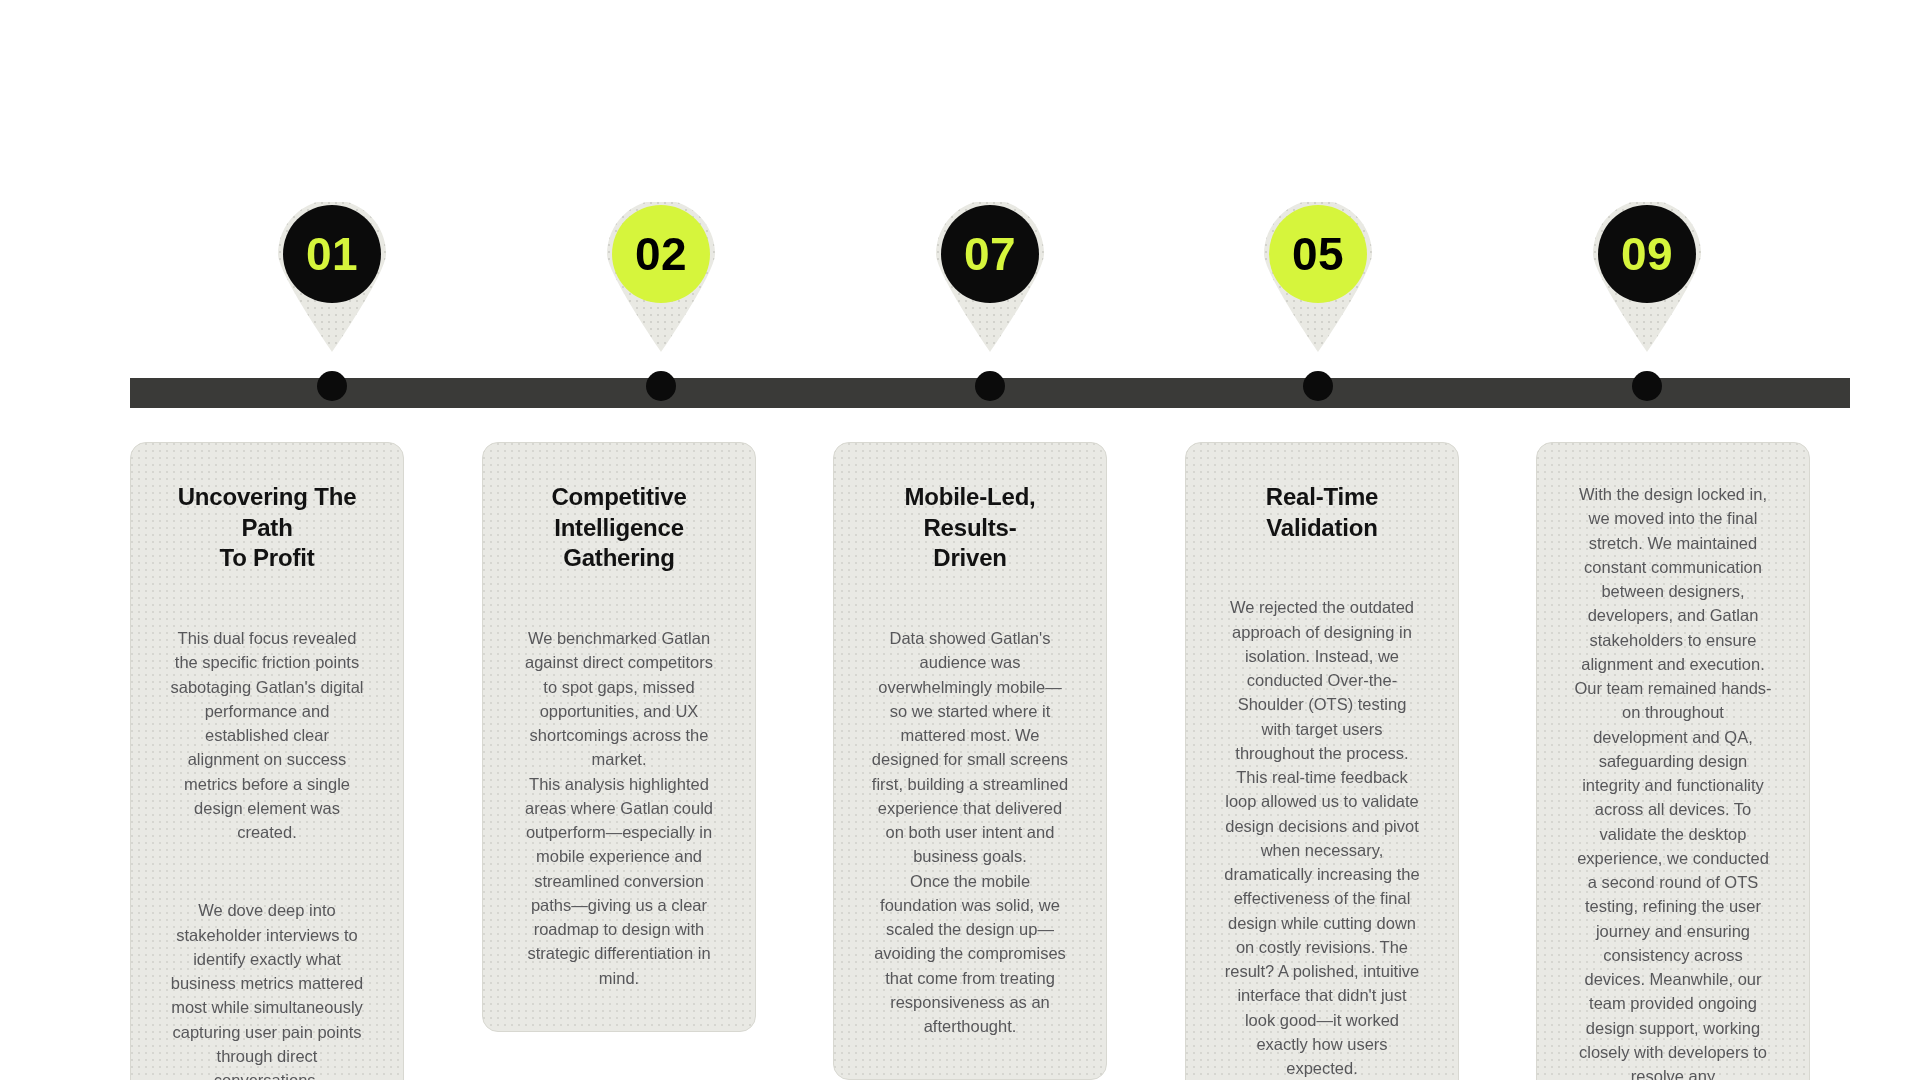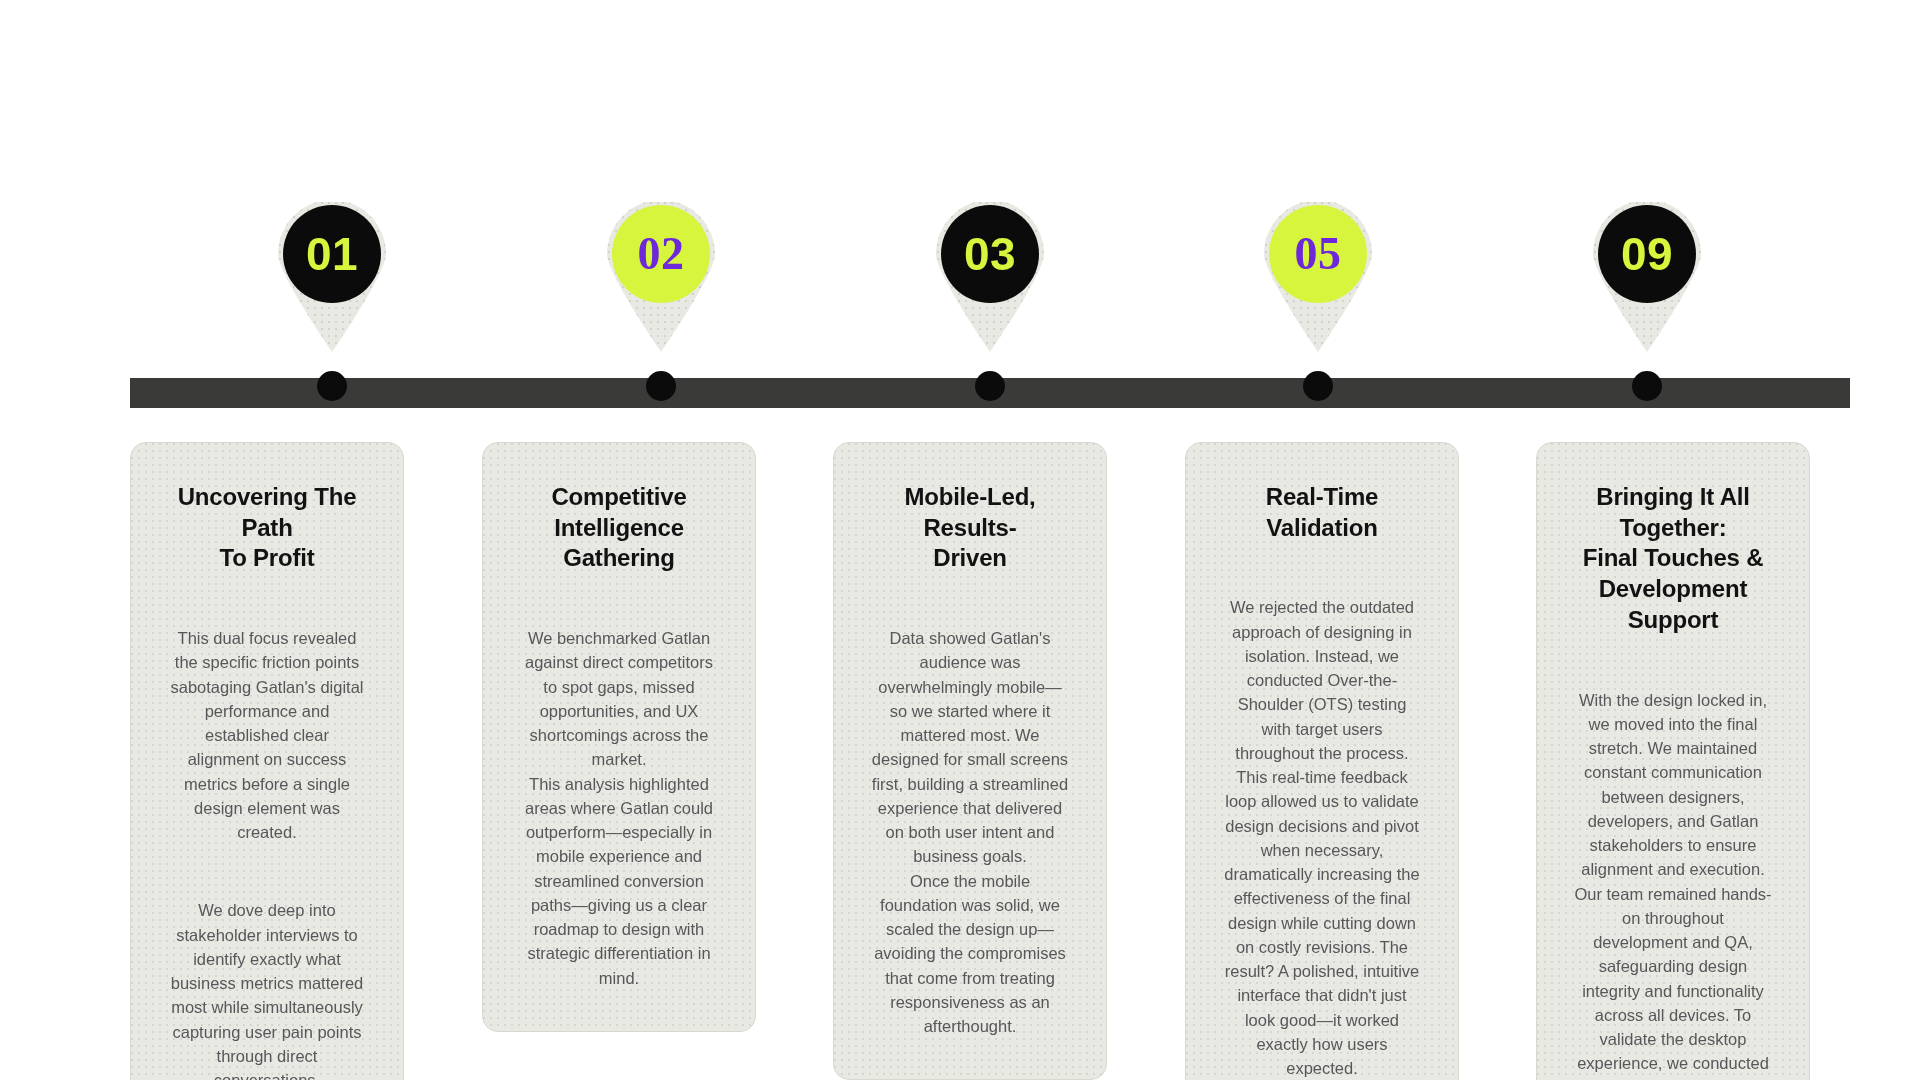--- a/index.html
+++ b/index.html
@@ -46,21 +46,21 @@
     left: 11px; top: 3px;
     width: 98px; height: 98px;
     border-radius: 50%;
     display: flex; align-items: center; justify-content: center;
     font-size: 46px;
     font-weight: 800;
     letter-spacing: 0.5px;
     line-height: 1;
   }
   .pin.dark  .pin-circle { background: #0b0b0b; color: #d6f53c; }
-  .pin.light .pin-circle { background: #d6f53c; color: #6d28d9; font-family: Liberation Serif, serif; }
+  .pin.light .pin-circle { background: #d6f53c; color: #000000; }
 
   
   .card {
     position: absolute;
     top: 412px;
     width: 274px;
     border-radius: 16px;
     background-color: #e9e9e4;
     background-image: radial-gradient(circle at 1px 1px, rgba(120,120,110,0.17) 1px, transparent 1px);
     background-size: 7px 7px;
@@ -101,21 +101,21 @@
   <div class="pin dark" style="left:302px; top:172px;">
     <div class="pin-shape"></div>
     <div class="pin-circle">01</div>
   </div>
   <div class="pin light" style="left:631px; top:172px;">
     <div class="pin-shape"></div>
     <div class="pin-circle">02</div>
   </div>
   <div class="pin dark" style="left:960px; top:172px;">
     <div class="pin-shape"></div>
-    <div class="pin-circle">03</div>
+    <div class="pin-circle">07</div>
   </div>
   <div class="pin light" style="left:1288px; top:172px;">
     <div class="pin-shape"></div>
     <div class="pin-circle">05</div>
   </div>
   <div class="pin dark" style="left:1617px; top:172px;">
     <div class="pin-shape"></div>
     <div class="pin-circle">09</div>
   </div>
 
@@ -140,19 +140,16 @@
 Once the mobile foundation was solid, we scaled the design up—avoiding the compromises that come from treating responsiveness as an afterthought.</div>
   </div>
 
   <div class="card" style="left:1155px;">
     <div class="card-title">Real-Time
 Validation</div>
     <div class="card-body">We rejected the outdated approach of designing in isolation. Instead, we conducted Over-the-Shoulder (OTS) testing with target users throughout the process. This real-time feedback loop allowed us to validate design decisions and pivot when necessary, dramatically increasing the effectiveness of the final design while cutting down on costly revisions. The result? A polished, intuitive interface that didn't just look good—it worked exactly how users expected.</div>
   </div>
 
   <div class="card" style="left:1506px;">
-    <div class="card-title">Bringing It All Together:
-Final Touches &amp;
-Development Support</div>
     <div class="card-body">With the design locked in, we moved into the final stretch. We maintained constant communication between designers, developers, and Gatlan stakeholders to ensure alignment and execution. Our team remained hands-on throughout development and QA, safeguarding design integrity and functionality across all devices. To validate the desktop experience, we conducted a second round of OTS testing, refining the user journey and ensuring consistency across devices. Meanwhile, our team provided ongoing design support, working closely with developers to resolve any implementation issues and guarantee a pixel-perfect, user-ready final product.</div>
   </div>
 
 </div>
 
 </body></html>

